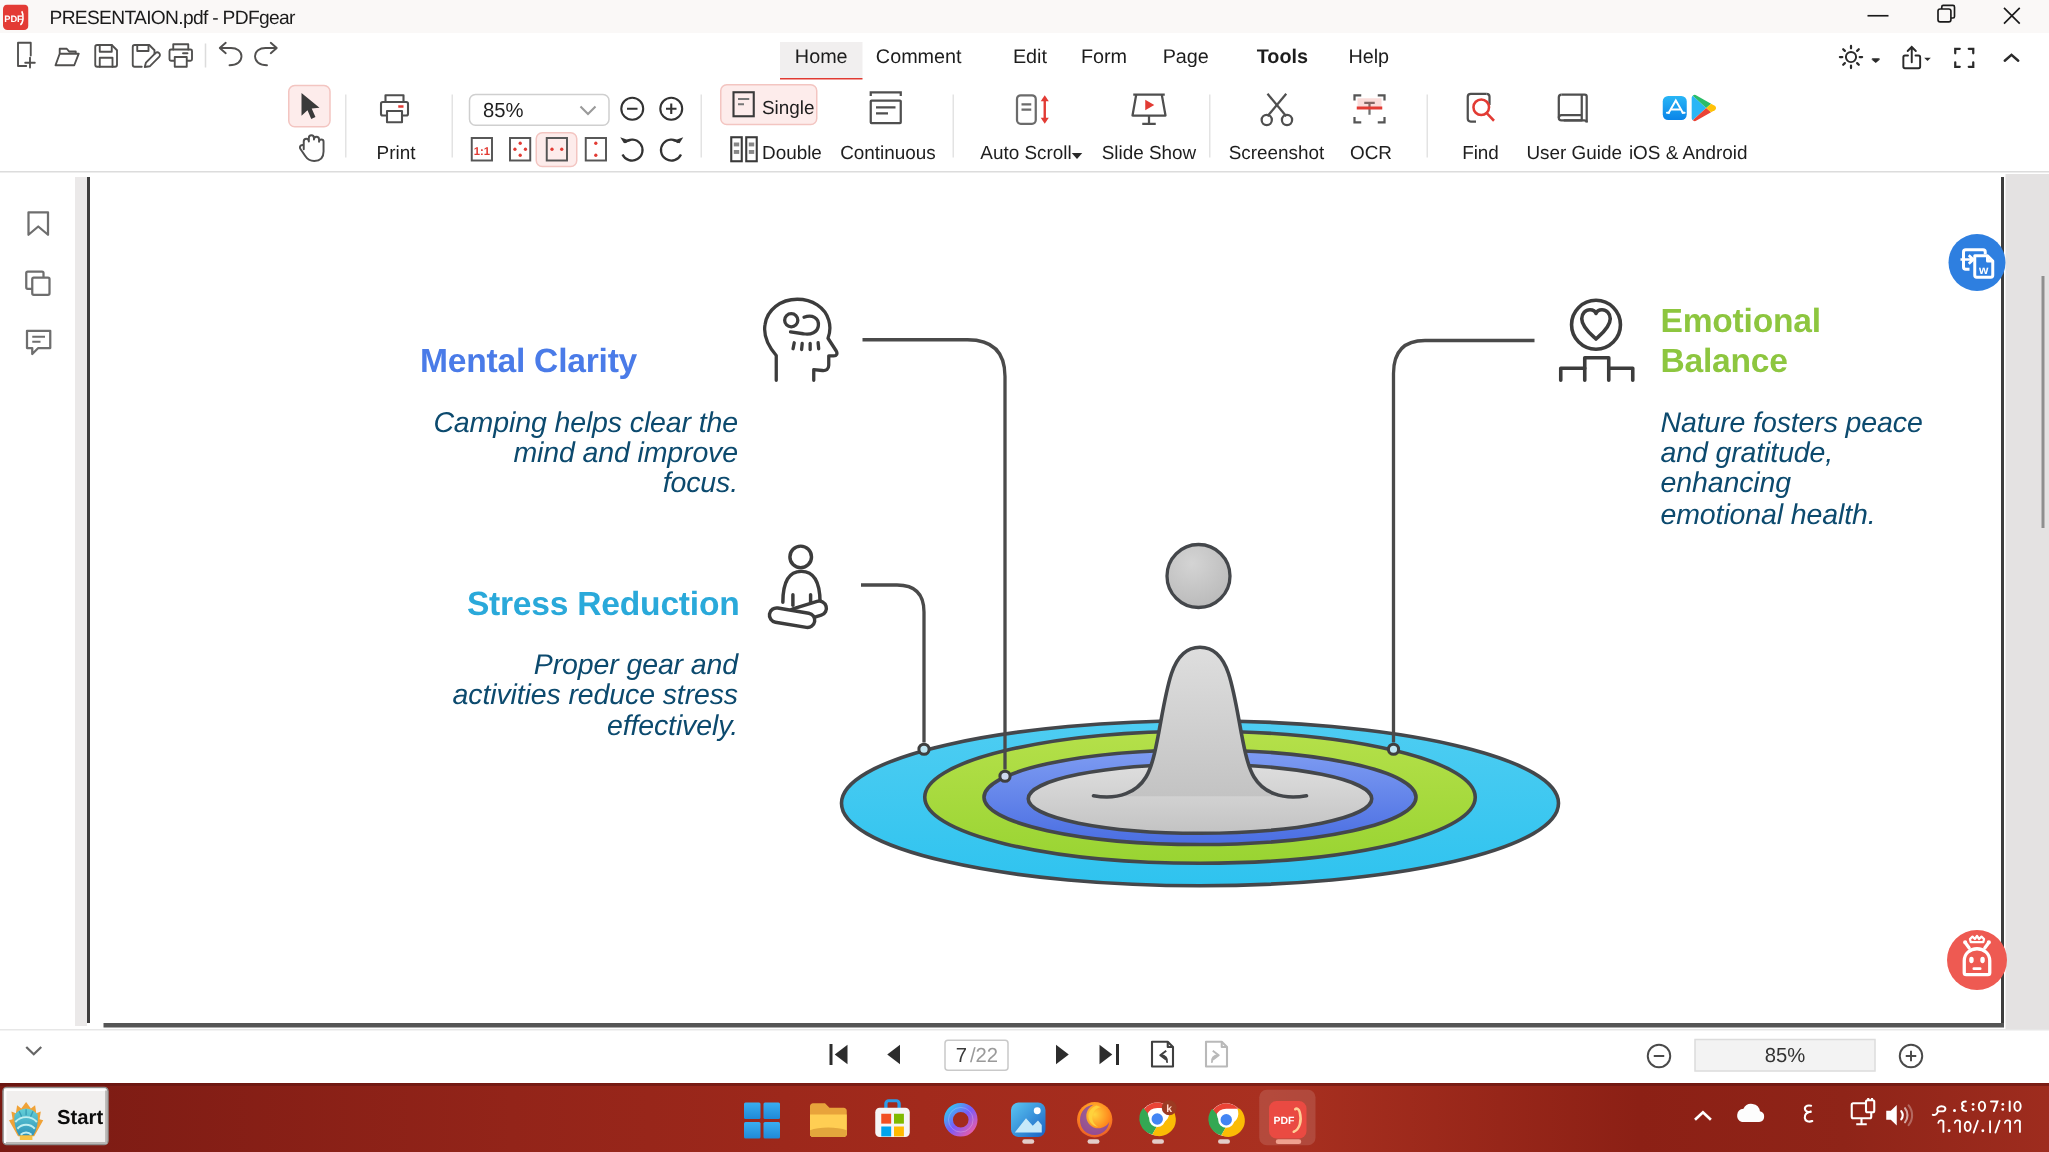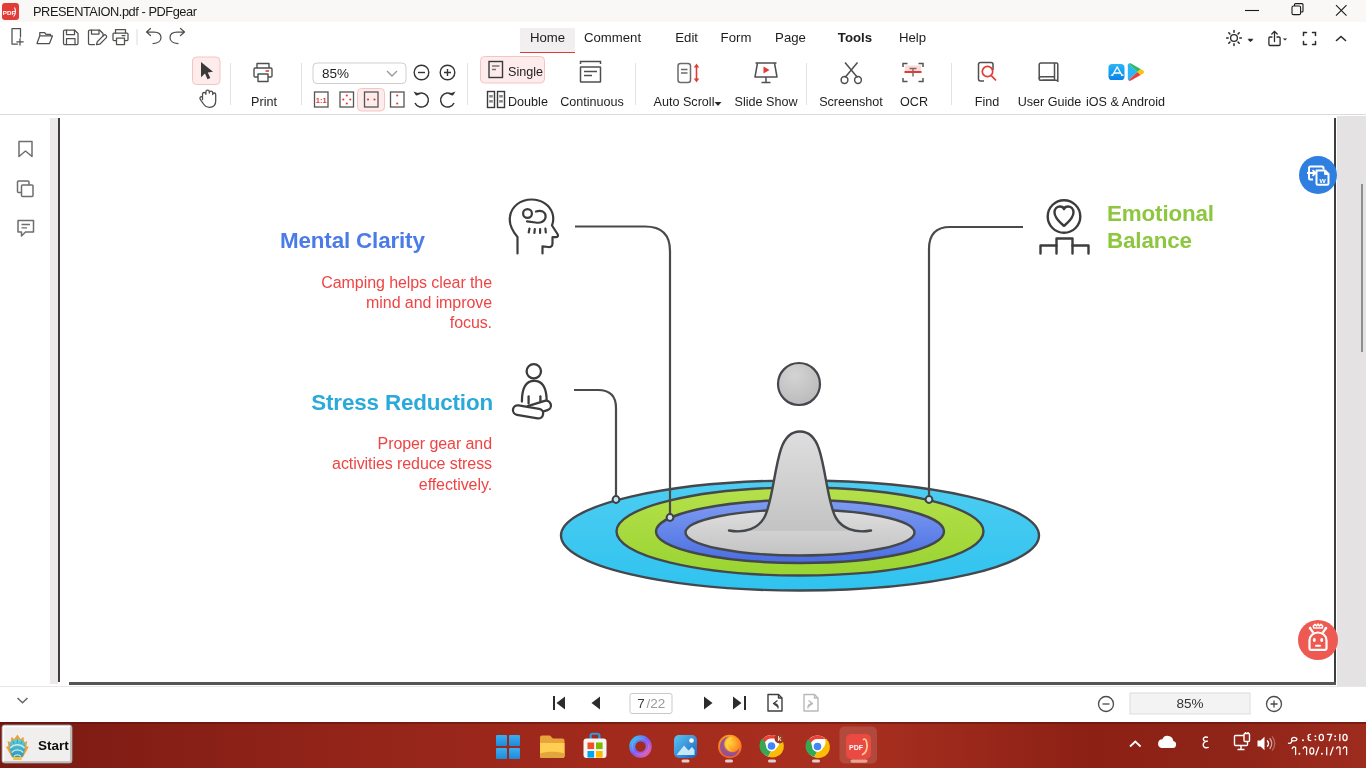--- a/index.html
+++ b/index.html
@@ -17,21 +17,21 @@
 .lab { position:absolute; font-size:12.6px; color:#1e1e1e; white-space:nowrap; text-align:center; }
 
 #content { position:absolute; left:0; top:116px; width:1366px; height:570px; background:#fff; }
 #gutterL { position:absolute; left:50px; top:2px; width:8px; height:566px; background:#ebe9e9; }
 #page { position:absolute; left:58px; top:2px; width:1278px; height:564px; background:#fff; border-left:2px solid #3e3e3e; border-right:2px solid #3e3e3e; }
 #pagebottom { position:absolute; left:69px; top:566px; width:1267px; height:3px; background:#555; }
 #gutterR { position:absolute; left:1337px; top:0px; width:29px; height:570px; background:#e4e2e2; }
 #thumb { position:absolute; left:1361px; top:68px; width:2px; height:168px; background:#8f8f8f; }
 
 .h1 { position:absolute; font-weight:bold; font-size:22.4px; letter-spacing:-0.15px; line-height:27.4px; }
-.body { position:absolute; font-size:16px; letter-spacing:-0.08px; line-height:20.4px; color:#ef4444; }
+.body { position:absolute; font-size:19px; letter-spacing:-0.08px; line-height:20.4px; color:#0c4a6e;font-style:italic; }
 
 #bottombar { position:absolute; left:0; top:686px; width:1366px; height:36px; background:#fff; border-top:1px solid #e7e7e7; }
 
 #taskbar { position:absolute; left:0; top:722px; width:1366px; height:46px;
   background:linear-gradient(90deg,#7a1a13 0%,#932419 25%,#a22a1c 45%,#a93020 62%,#8c2015 80%,#8f2418 90%,#9e2c1e 100%); }
 </style>
 </head>
 <body>
 <div id="root">
   <div id="titlebar"></div>
@@ -281,20 +281,21 @@
     <div id="gutterR"></div>
     <div id="thumb"></div>
     <div id="pagebottom"></div>
   </div>
 
   <div class="h1" style="left:280px; top:227.2px; width:212px; color:#4a7be8;">Mental Clarity</div>
   <div class="body" style="left:282px; top:272.6px; width:210px; text-align:right;">Camping helps clear the<br>mind and improve<br>focus.</div>
   <div class="h1" style="left:280px; top:389.4px; width:213px; text-align:right; color:#2aa9da;">Stress Reduction</div>
   <div class="body" style="left:282px; top:434px; width:210px; text-align:right;">Proper gear and<br>activities reduce stress<br>effectively.</div>
   <div class="h1" style="left:1107px; top:199.7px; width:145px; color:#8dc63f;">Emotional<br>Balance</div>
+  <div class="body" style="left:1107px; top:272.6px; width:205px;">Nature fosters peace<br>and gratitude, enhancing<br>emotional health.</div>
 
   <svg class="abs" style="left:60px; top:118px;" width="1274" height="564" viewBox="60 118 1274 564" fill="none">
     <defs>
       <linearGradient id="gBlue" x1="0" y1="0" x2="0" y2="1">
         <stop offset="0" stop-color="#7e9cf2"></stop>
           <stop offset="1" stop-color="#4a6ee2"></stop>
       </linearGradient>
       <linearGradient id="gGreen" x1="0" y1="0" x2="0" y2="1">
         <stop offset="0" stop-color="#b5e04a"></stop>
           <stop offset="1" stop-color="#99d432"></stop>

